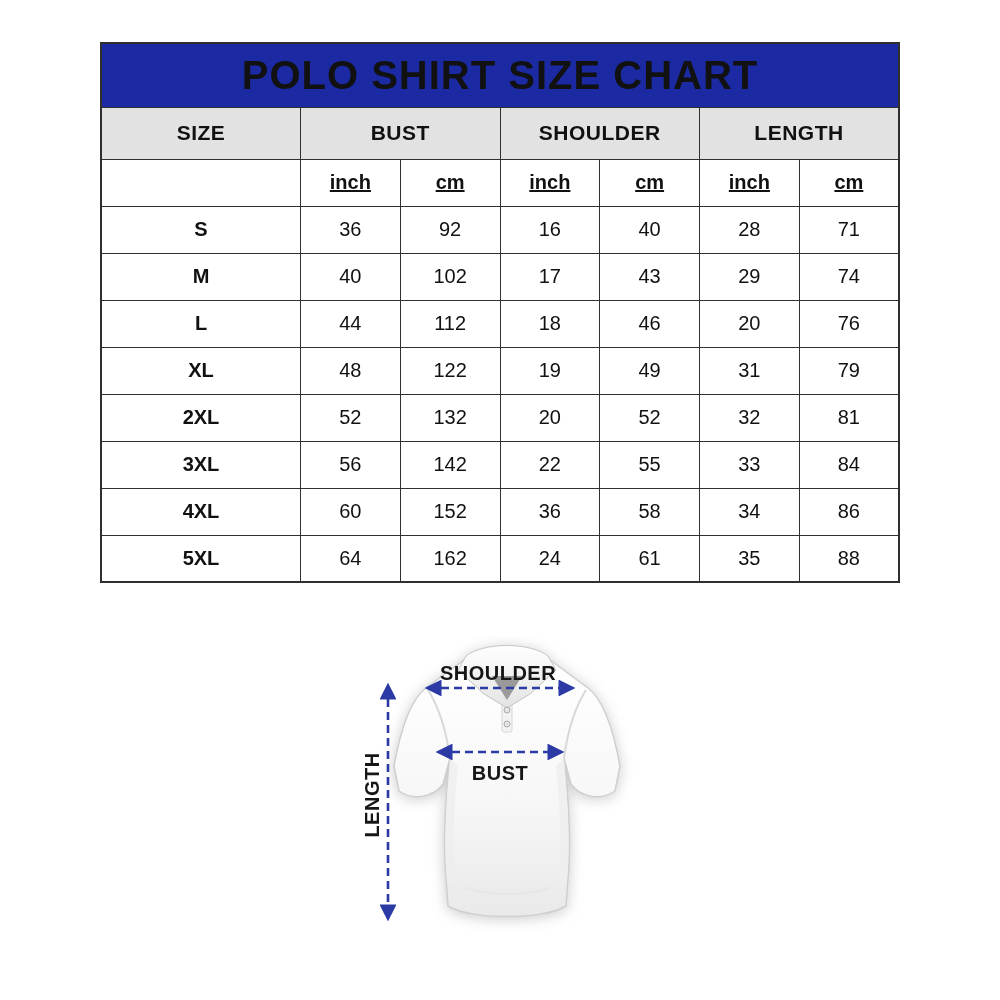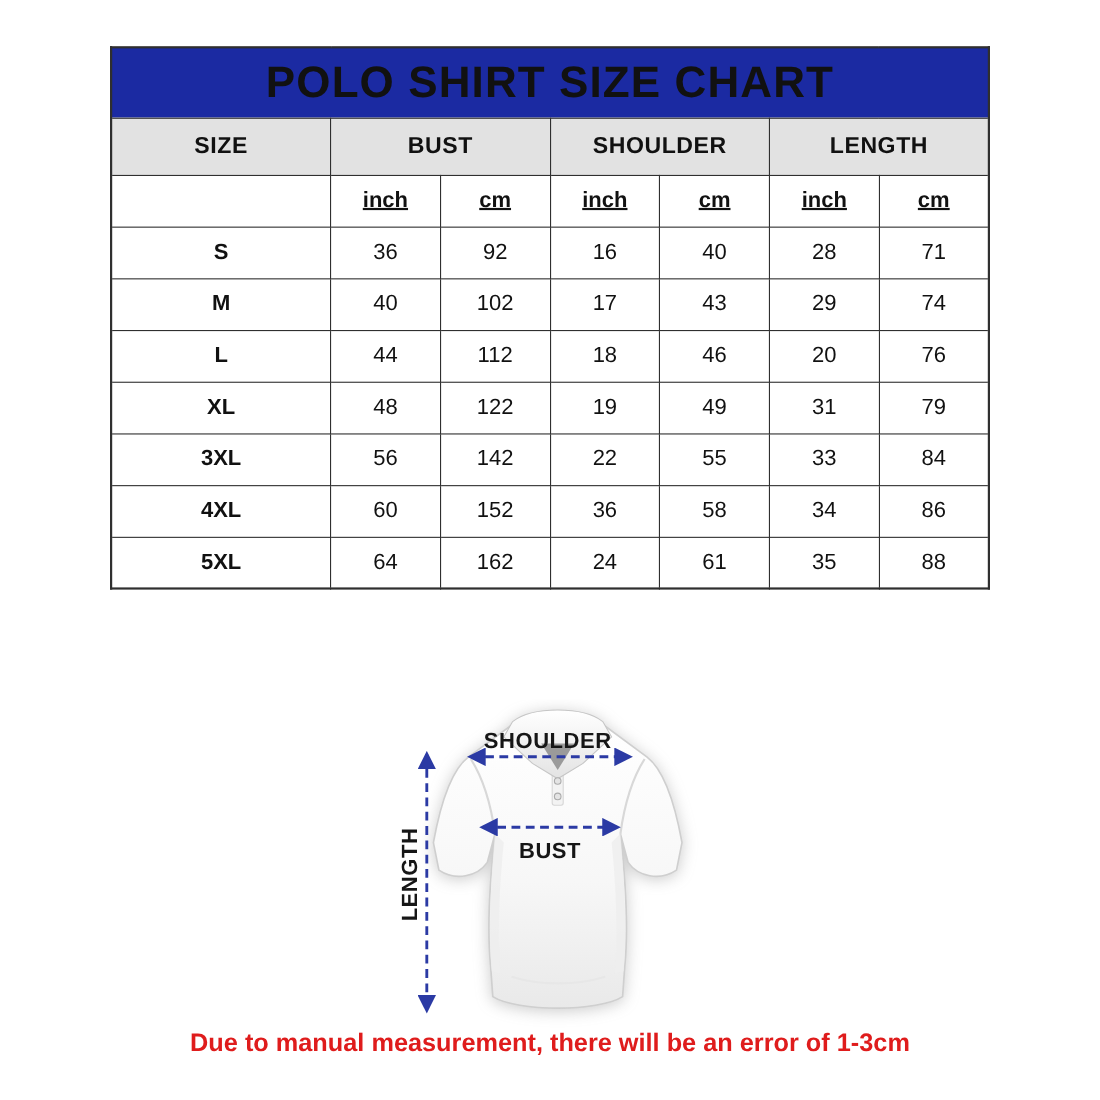--- a/index.html
+++ b/index.html
@@ -159,20 +159,29 @@
         <td>76</td>
       </tr>
       <tr class="data-row">
         <td class="size-cell">XL</td>
         <td>48</td>
         <td>122</td>
         <td>19</td>
         <td>49</td>
         <td>31</td>
         <td>79</td>
+      </tr>
+      <tr class="data-row">
+        <td class="size-cell">2XL</td>
+        <td>52</td>
+        <td>132</td>
+        <td>20</td>
+        <td>52</td>
+        <td>32</td>
+        <td>81</td>
       </tr>
       <tr class="data-row">
         <td class="size-cell">3XL</td>
         <td>56</td>
         <td>142</td>
         <td>22</td>
         <td>55</td>
         <td>33</td>
         <td>84</td>
       </tr>
@@ -243,15 +252,14 @@
       <line class="meas-line" x1="88" y1="52" x2="232" y2="52" marker-start="url(#arrowHead)" marker-end="url(#arrowHead)"></line>
       <line class="meas-line" x1="99" y1="116" x2="221" y2="116" marker-start="url(#arrowHead)" marker-end="url(#arrowHead)"></line>
       <line class="meas-line" x1="48" y1="50" x2="48" y2="282" marker-start="url(#arrowHead)" marker-end="url(#arrowHead)"></line>
 
       <text class="diagram-label" x="158" y="44" text-anchor="middle">SHOULDER</text>
       <text class="diagram-label" x="160" y="144" text-anchor="middle">BUST</text>
       <text class="diagram-label" x="33" y="165" text-anchor="middle" transform="rotate(-90 33 159)">LENGTH</text>
     </svg>
   </div>
 
-  <div class="footnote">Due to manual measurement, there will be an error of 1-3cm</div>
 
 </div>
 
 </body></html>

